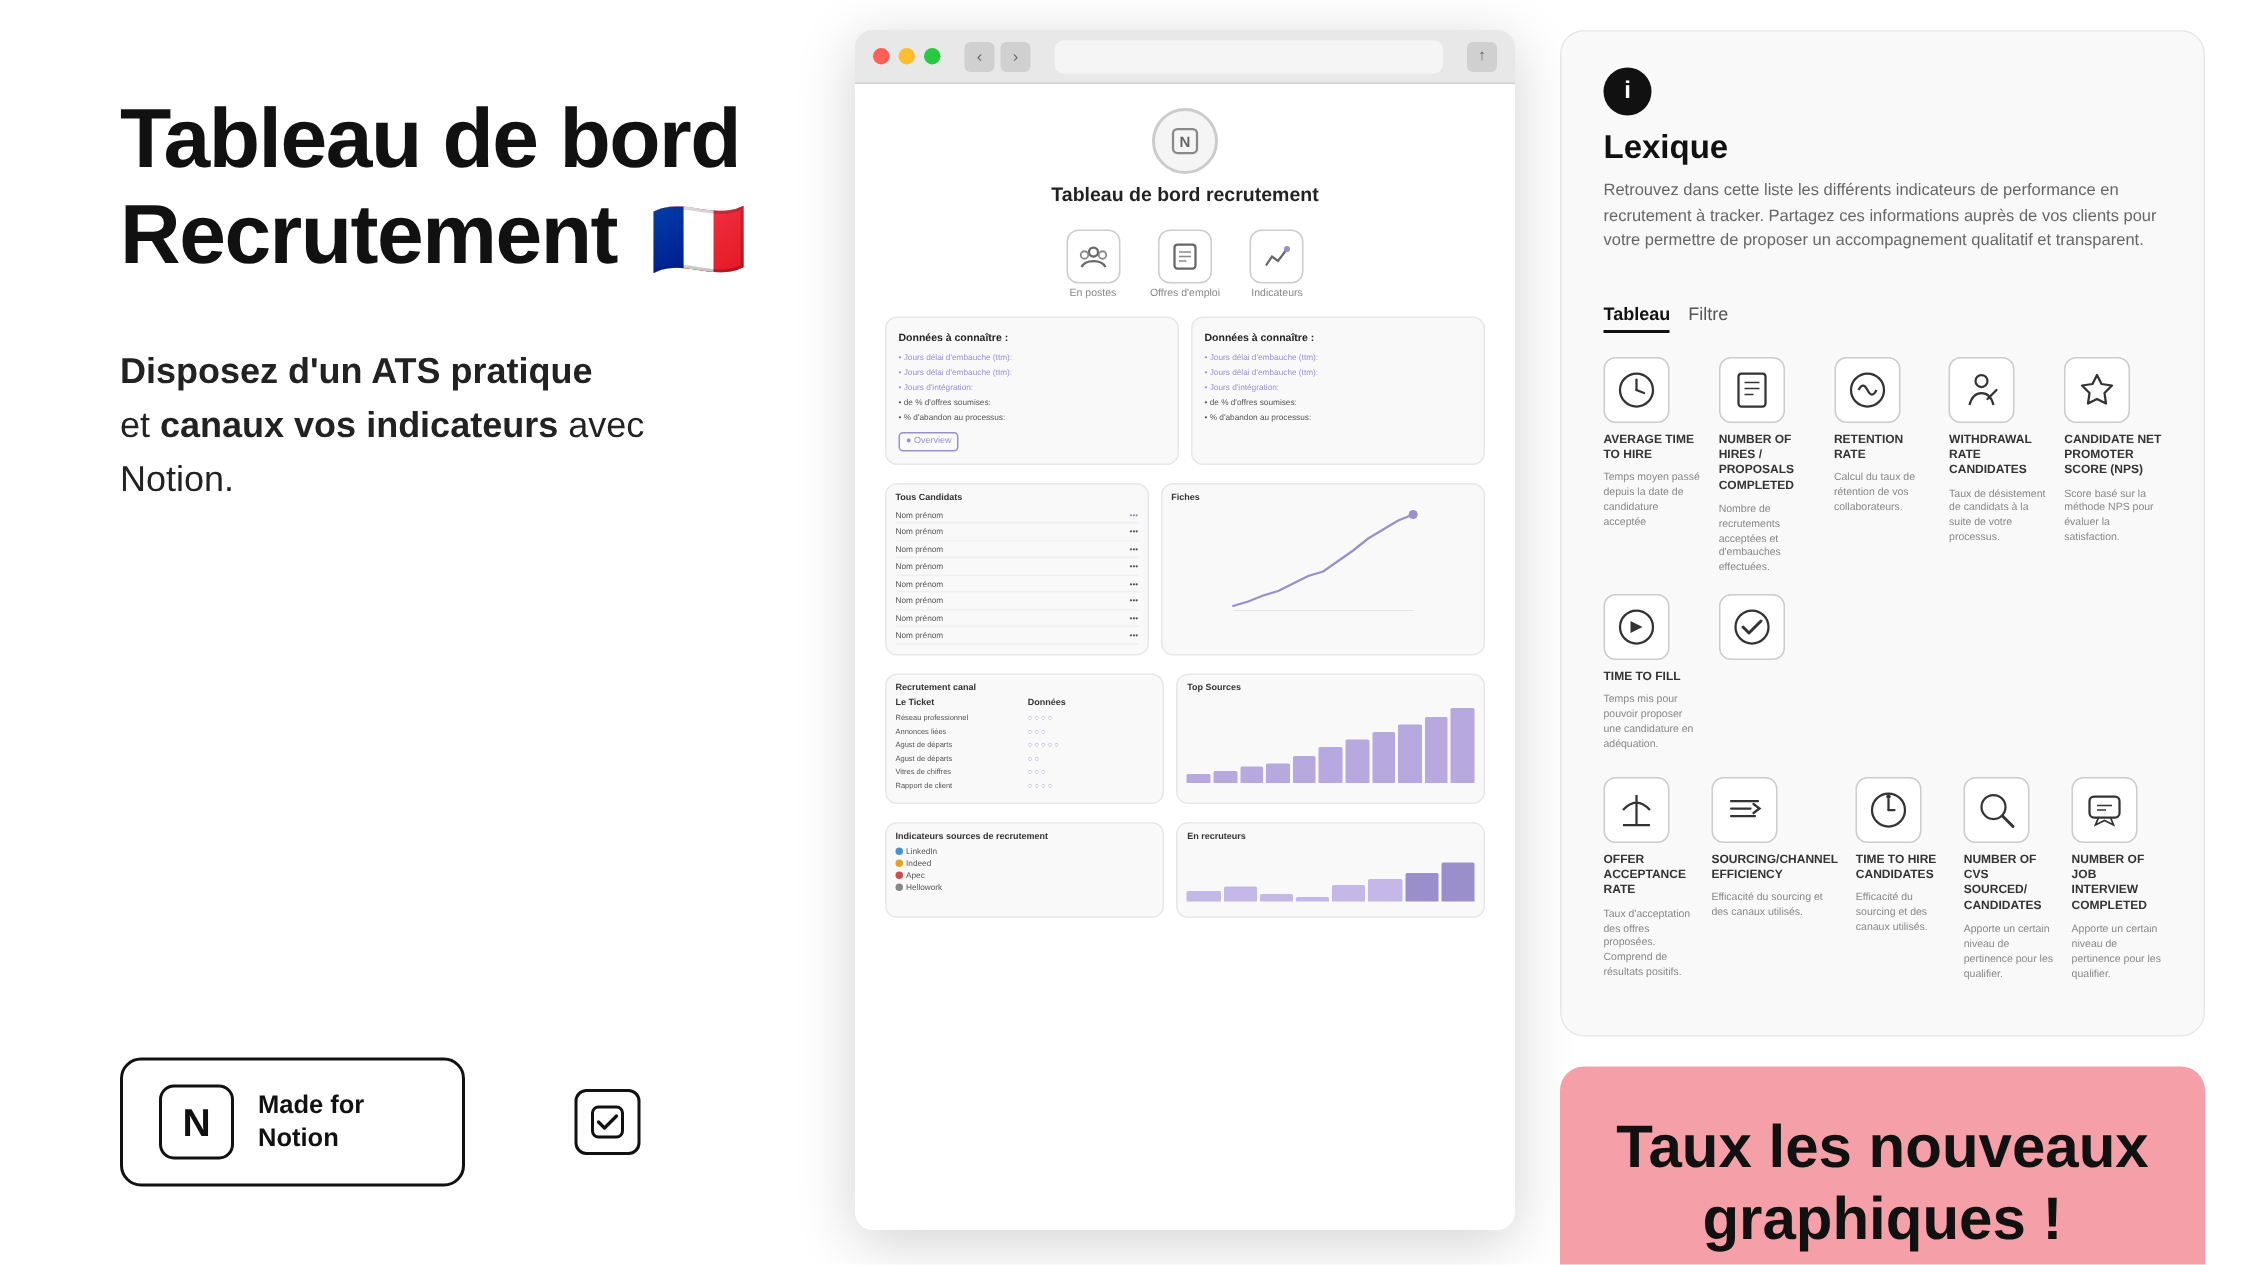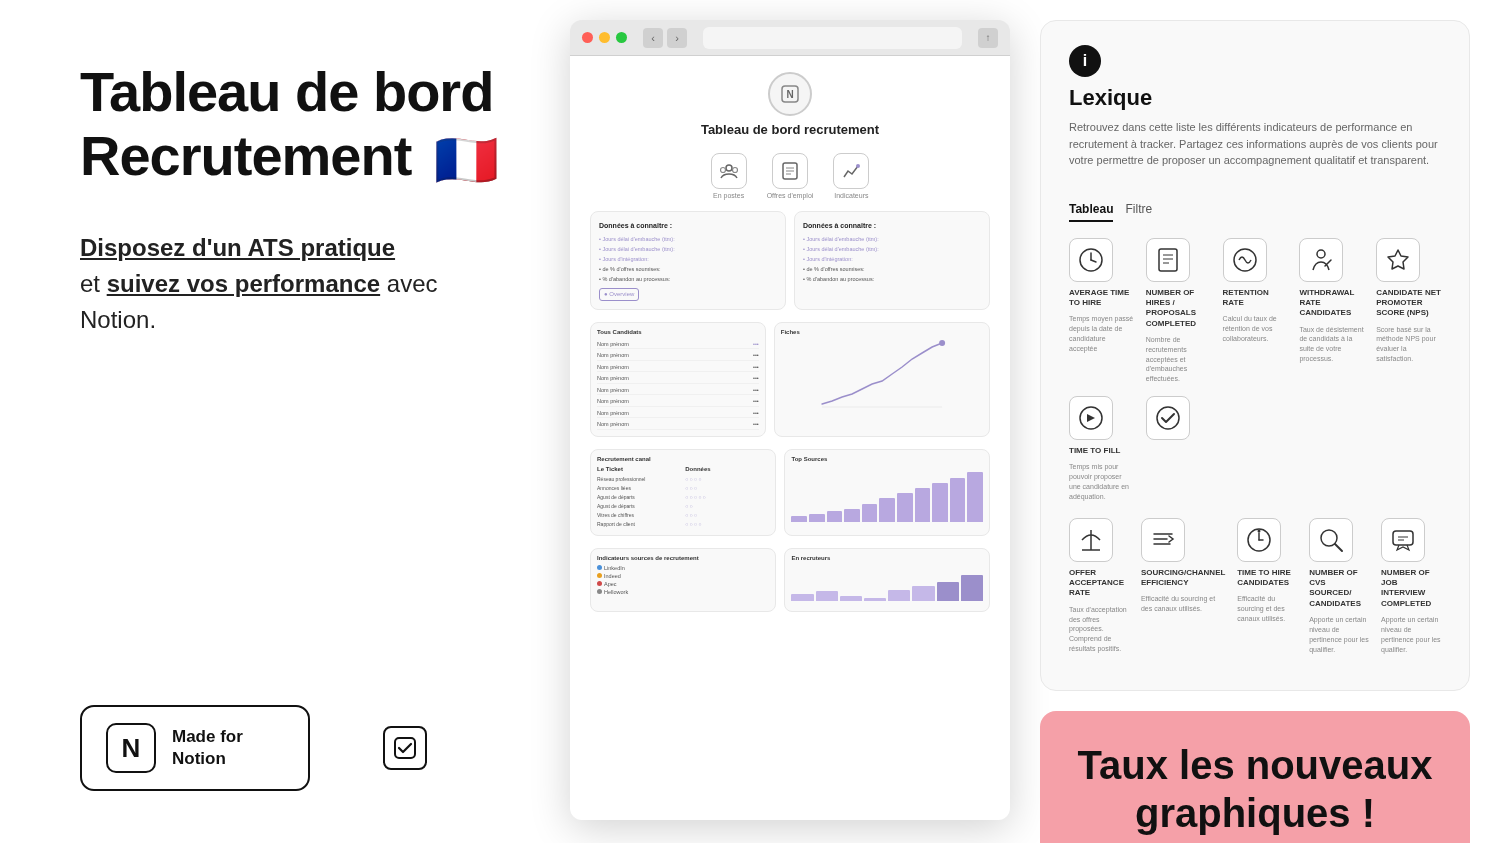--- a/index.html
+++ b/index.html
@@ -39,21 +39,20 @@
 
     .subtitle {
       font-size: 24px;
       color: #222222;
       line-height: 1.5;
       margin-top: 40px;
     }
 
     .subtitle strong {
       font-weight: 800;
-      text-decoration: underline;
     }
 
     .badges-row {
       display: flex;
       align-items: center;
       gap: 40px;
       margin-top: auto;
     }
 
     
@@ -515,21 +514,21 @@
 
 <div class="left-section">
   <div>
     <h1 class="main-title">
       <span>Tableau de bord</span><br>
       <span>Recrutement</span>
       <span class="flag-emoji">🇫🇷</span>
     </h1>
     <p class="subtitle">
       <strong>Disposez d'un ATS pratique</strong><br>
-      <span>et </span><strong>suivez vos performance</strong><span> avec Notion.</span>
+      <span>et </span><strong>canaux vos indicateurs</strong><span> avec Notion.</span>
     </p>
   </div>
 
   <div class="badges-row">
 
     <div class="made-for-notion">
       <div class="notion-icon-box">
         <span>N</span>
       </div>
       <div class="made-for-notion-text">

